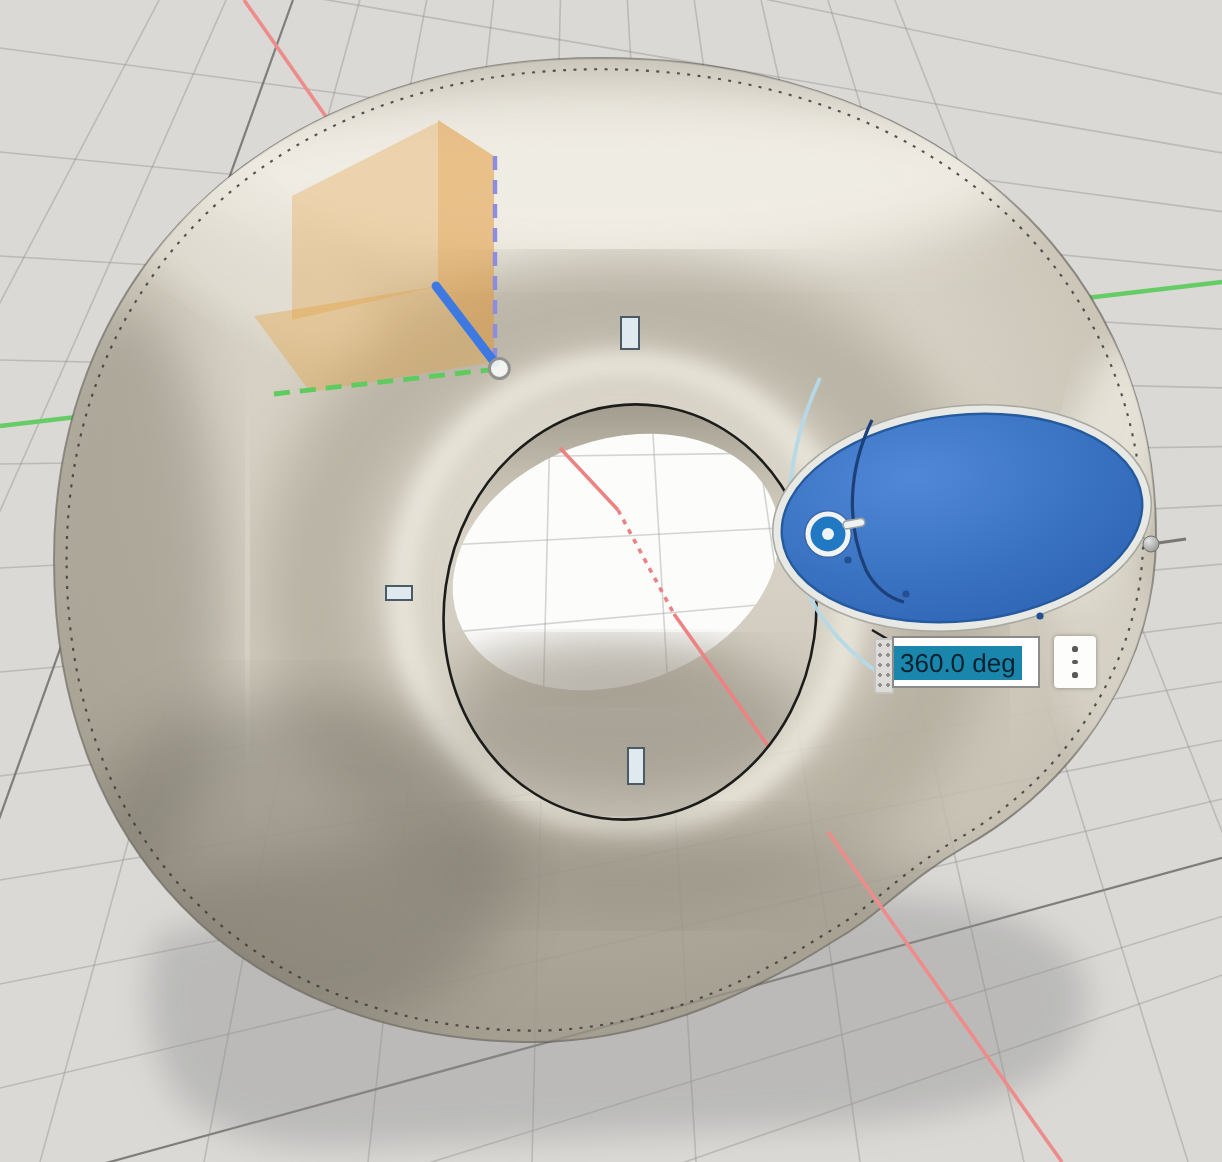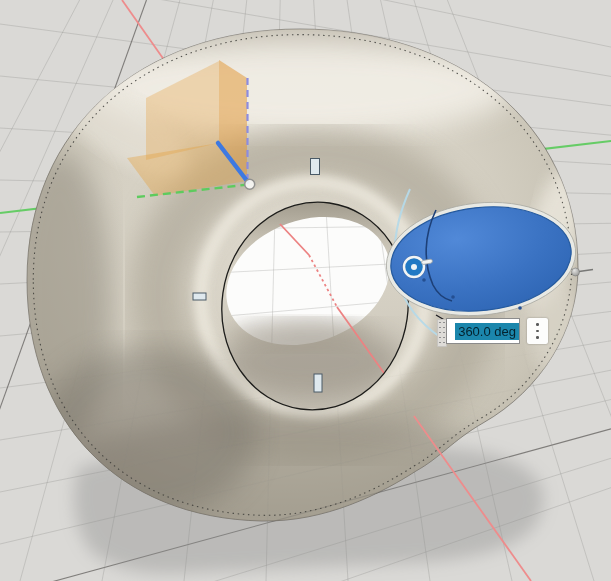--- a/index.html
+++ b/index.html
@@ -4,21 +4,21 @@
 <style>
   html,body{margin:0;padding:0;background:#d9d8d5;}
   #stage{position:relative;width:611px;height:581px;overflow:hidden;
          font-family:"Liberation Sans",sans-serif;background:#dad9d6;}
   #scene{position:absolute;left:0;top:0;}
   .minibar{position:absolute;display:block;}
   #grip{left:437px;top:319px;width:8px;height:26px;background-color:#dedcd8;
         background-image:radial-gradient(circle,#8f8f8f 0.8px,rgba(0,0,0,0) 1px);
         background-size:4px 5px;border:1px solid #c6c4c0;border-radius:1px;cursor:move;}
   #angle-box{left:446px;top:318px;width:72px;height:24px;background:#fff;
-        border:1px solid #8b8b8b;display:flex;align-items:center;justify-content:flex-end;
+        border:1px solid #8b8b8b;display:flex;align-items:center;justify-content:flex-start;
         font-size:13px;color:#111;cursor:text;}
   #angle-box .sel{background:#1b86ac;color:#04222e;padding:1px 3px;white-space:nowrap;}
   #more-btn{left:527px;top:318px;width:21px;height:26px;background:#fdfdfc;
         border-radius:2px;box-shadow:0 0 2px rgba(0,0,0,.35);display:flex;flex-direction:column;
         align-items:center;justify-content:center;gap:4px;cursor:pointer;}
   #more-btn i{width:2.6px;height:2.6px;border-radius:50%;background:#5a5a5a;display:block;}
 </style>
 </head>
 <body>
 

